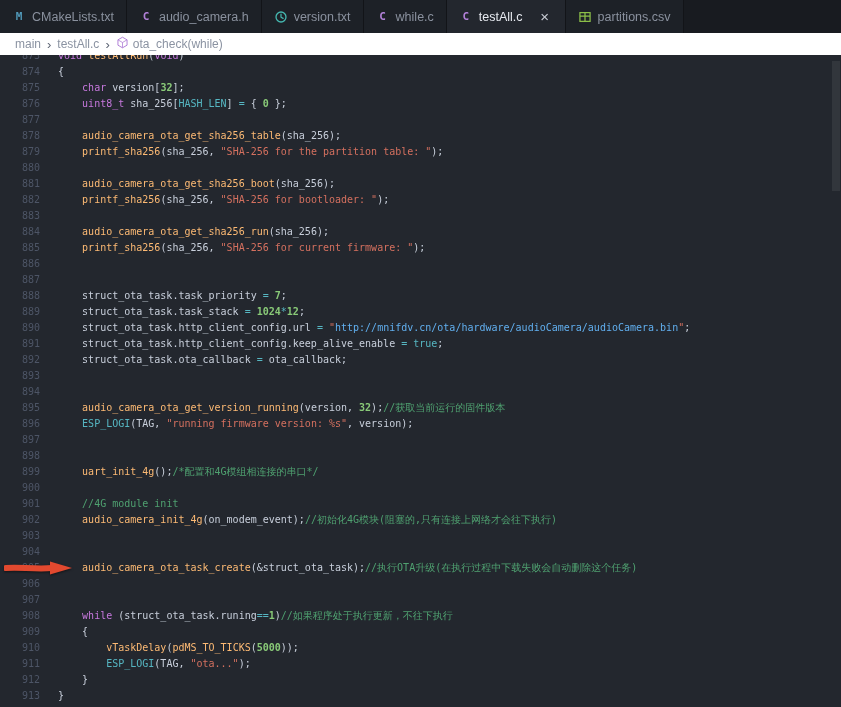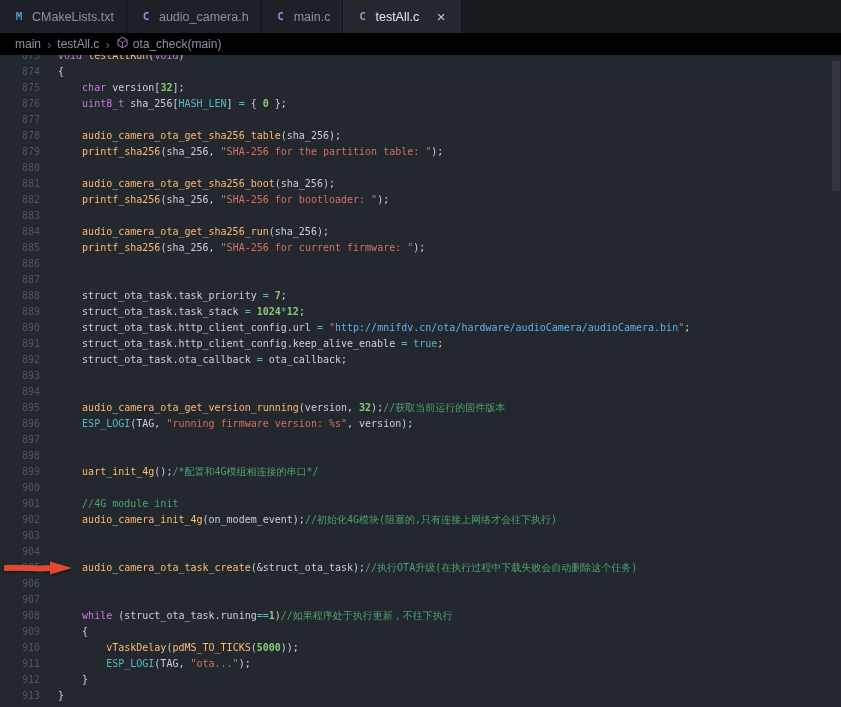--- a/index.html
+++ b/index.html
@@ -8,21 +8,21 @@
   .tabbar{display:flex;height:33px;background:#181b20;align-items:stretch;}
   .tab{display:flex;align-items:center;gap:6px;padding:0 12px;background:#1d2127;color:#8a919e;
        font-size:12.5px;border-right:1px solid #121418;cursor:pointer;white-space:nowrap;}
   .tab.active{background:#23272e;color:#e6e9ef;}
   .tab .ficon{font-weight:bold;font-size:11px;width:14px;height:14px;line-height:14px;text-align:center;
               font-family:"DejaVu Sans Mono",monospace;}
   .tab .ficon svg{display:block;}
   .tab .close{margin-left:8px;font-size:15px;line-height:14px;color:#c8ccd4;width:16px;text-align:center;border-radius:3px;}
 
   
-  .breadcrumb{height:22px;background:#000000;display:flex;align-items:center;padding-left:15px;
+  .breadcrumb{height:22px;background:#ffffff;display:flex;align-items:center;padding-left:15px;
               color:#8b93a2;font-size:12px;gap:6px;}
   .crumb{display:flex;align-items:center;gap:4px;cursor:pointer;}
   .crumb-sep{color:#5d6574;font-size:13px;}
 
   
   .editor{position:relative;height:652px;background:#23272e;overflow:hidden;}
   .code{position:absolute;top:-7px;left:0;right:0;font-family:"DejaVu Sans Mono",monospace;
         font-size:10px;line-height:16px;white-space:pre;}
   .row{display:flex;height:16px;}
   .ln{flex:0 0 40px;width:40px;text-align:right;color:#4d5566;user-select:none;}
@@ -53,45 +53,63 @@
 <div class="tabbar" id="tabbar">
     <div class="tab">
       <span class="ficon" style="color: rgb(81, 154, 186);">M</span>
       <span>CMakeLists.txt</span>
     </div>
     <div class="tab">
       <span class="ficon" style="color: rgb(177, 128, 215);">C</span>
       <span>audio_camera.h</span>
     </div>
     <div class="tab">
+      <span class="ficon">
+        <svg viewBox="0 0 16 16" width="14" height="14">
+          <circle cx="8" cy="8" r="5.7" fill="none" stroke="#45b8b0" stroke-width="1.5"></circle>
+          <path d="M8 4.8 V8.2 L10.4 9.6" stroke="#45b8b0" stroke-width="1.4" fill="none" stroke-linecap="round"></path>
+        </svg>
+      </span>
+      <span>version.txt</span>
+    </div>
+    <div class="tab">
       <span class="ficon" style="color: rgb(177, 128, 215);">C</span>
-      <span>main.c</span>
+      <span>while.c</span>
     </div>
     <div class="tab active">
       <span class="ficon" style="color: rgb(177, 128, 215);">C</span>
       <span>testAll.c</span>
       <span class="close">×</span>
+    </div>
+    <div class="tab">
+      <span class="ficon">
+        <svg viewBox="0 0 16 16" width="14" height="14">
+          <rect x="2.2" y="3" width="11.6" height="10" fill="none" stroke="#8dc149" stroke-width="1.4"></rect>
+          <path d="M2.2 7 H13.8 M8 3 V13" stroke="#8dc149" stroke-width="1.4"></path>
+        </svg>
+      </span>
+      <span>partitions.csv</span>
     </div>
   </div>
 
 <div class="breadcrumb" id="breadcrumb">
     <span class="crumb">
       <span>main</span>
     </span>
     <span class="crumb-sep">›</span>
     <span class="crumb">
       <span>testAll.c</span>
     </span>
     <span class="crumb-sep">›</span>
     <span class="crumb">
       <span class="ficon"><svg viewBox="0 0 16 16" width="13" height="13">
           <path d="M8 1.5 L13.6 4.7 V11.3 L8 14.5 L2.4 11.3 V4.7 Z" fill="none" stroke="#b180d7" stroke-width="1.2"></path>
           <path d="M2.4 4.7 L8 8 L13.6 4.7 M8 8 V14.5" stroke="#b180d7" stroke-width="1" fill="none"></path>
         </svg></span>
-      <span>ota_check(main)</span>
+      <span>ota_check(while)</span>
     </span>
   </div>
 
 <div class="editor">
   <div class="code" id="code"><div class="row"><span class="ln">873</span><span class="lc"><span class="tok-kw">void</span><span class="tok-t"> </span><span class="tok-fn">testAllRun</span><span class="tok-t">(</span><span class="tok-kw">void</span><span class="tok-t">)</span></span></div><div class="row"><span class="ln">874</span><span class="lc"><span class="tok-t">{</span></span></div><div class="row"><span class="ln">875</span><span class="lc"><span class="tok-t">    </span><span class="tok-kw">char</span><span class="tok-t"> version[</span><span class="tok-num">32</span><span class="tok-t">];</span></span></div><div class="row"><span class="ln">876</span><span class="lc"><span class="tok-t">    </span><span class="tok-kw">uint8_t</span><span class="tok-t"> sha_256[</span><span class="tok-mac">HASH_LEN</span><span class="tok-t">] </span><span class="tok-op">=</span><span class="tok-t"> { </span><span class="tok-num">0</span><span class="tok-t"> };</span></span></div><div class="row"><span class="ln">877</span><span class="lc"></span></div><div class="row"><span class="ln">878</span><span class="lc"><span class="tok-t">    </span><span class="tok-fn">audio_camera_ota_get_sha256_table</span><span class="tok-t">(sha_256);</span></span></div><div class="row"><span class="ln">879</span><span class="lc"><span class="tok-t">    </span><span class="tok-fn">printf_sha256</span><span class="tok-t">(sha_256, </span><span class="tok-str">"SHA-256 for the partition table: "</span><span class="tok-t">);</span></span></div><div class="row"><span class="ln">880</span><span class="lc"></span></div><div class="row"><span class="ln">881</span><span class="lc"><span class="tok-t">    </span><span class="tok-fn">audio_camera_ota_get_sha256_boot</span><span class="tok-t">(sha_256);</span></span></div><div class="row"><span class="ln">882</span><span class="lc"><span class="tok-t">    </span><span class="tok-fn">printf_sha256</span><span class="tok-t">(sha_256, </span><span class="tok-str">"SHA-256 for bootloader: "</span><span class="tok-t">);</span></span></div><div class="row"><span class="ln">883</span><span class="lc"></span></div><div class="row"><span class="ln">884</span><span class="lc"><span class="tok-t">    </span><span class="tok-fn">audio_camera_ota_get_sha256_run</span><span class="tok-t">(sha_256);</span></span></div><div class="row"><span class="ln">885</span><span class="lc"><span class="tok-t">    </span><span class="tok-fn">printf_sha256</span><span class="tok-t">(sha_256, </span><span class="tok-str">"SHA-256 for current firmware: "</span><span class="tok-t">);</span></span></div><div class="row"><span class="ln">886</span><span class="lc"></span></div><div class="row"><span class="ln">887</span><span class="lc"></span></div><div class="row"><span class="ln">888</span><span class="lc"><span class="tok-t">    struct_ota_task.task_priority </span><span class="tok-op">=</span><span class="tok-t"> </span><span class="tok-num">7</span><span class="tok-t">;</span></span></div><div class="row"><span class="ln">889</span><span class="lc"><span class="tok-t">    struct_ota_task.task_stack </span><span class="tok-op">=</span><span class="tok-t"> </span><span class="tok-num">1024</span><span class="tok-op">*</span><span class="tok-num">12</span><span class="tok-t">;</span></span></div><div class="row"><span class="ln">890</span><span class="lc"><span class="tok-t">    struct_ota_task.http_client_config.url </span><span class="tok-op">=</span><span class="tok-t"> </span><span class="tok-str">"</span><span class="tok-url">http://mnifdv.cn/ota/hardware/audioCamera/audioCamera.bin</span><span class="tok-str">"</span><span class="tok-t">;</span></span></div><div class="row"><span class="ln">891</span><span class="lc"><span class="tok-t">    struct_ota_task.http_client_config.keep_alive_enable </span><span class="tok-op">=</span><span class="tok-t"> </span><span class="tok-bool">true</span><span class="tok-t">;</span></span></div><div class="row"><span class="ln">892</span><span class="lc"><span class="tok-t">    struct_ota_task.ota_callback </span><span class="tok-op">=</span><span class="tok-t"> ota_callback;</span></span></div><div class="row"><span class="ln">893</span><span class="lc"></span></div><div class="row"><span class="ln">894</span><span class="lc"></span></div><div class="row"><span class="ln">895</span><span class="lc"><span class="tok-t">    </span><span class="tok-fn">audio_camera_ota_get_version_running</span><span class="tok-t">(version, </span><span class="tok-num">32</span><span class="tok-t">);</span><span class="tok-cmt">//获取当前运行的固件版本</span></span></div><div class="row"><span class="ln">896</span><span class="lc"><span class="tok-t">    </span><span class="tok-mac">ESP_LOGI</span><span class="tok-t">(TAG, </span><span class="tok-str">"running firmware version: %s"</span><span class="tok-t">, version);</span></span></div><div class="row"><span class="ln">897</span><span class="lc"></span></div><div class="row"><span class="ln">898</span><span class="lc"></span></div><div class="row"><span class="ln">899</span><span class="lc"><span class="tok-t">    </span><span class="tok-fn">uart_init_4g</span><span class="tok-t">();</span><span class="tok-cmt">/*配置和4G模组相连接的串口*/</span></span></div><div class="row"><span class="ln">900</span><span class="lc"></span></div><div class="row"><span class="ln">901</span><span class="lc"><span class="tok-t">    </span><span class="tok-cmt">//4G module init</span></span></div><div class="row"><span class="ln">902</span><span class="lc"><span class="tok-t">    </span><span class="tok-fn">audio_camera_init_4g</span><span class="tok-t">(on_modem_event);</span><span class="tok-cmt">//初始化4G模块(阻塞的,只有连接上网络才会往下执行)</span></span></div><div class="row"><span class="ln">903</span><span class="lc"></span></div><div class="row"><span class="ln">904</span><span class="lc"></span></div><div class="row"><span class="ln">905</span><span class="lc"><span class="tok-t">    </span><span class="tok-fn">audio_camera_ota_task_create</span><span class="tok-t">(&amp;struct_ota_task);</span><span class="tok-cmt">//执行OTA升级(在执行过程中下载失败会自动删除这个任务)</span></span></div><div class="row"><span class="ln">906</span><span class="lc"></span></div><div class="row"><span class="ln">907</span><span class="lc"></span></div><div class="row"><span class="ln">908</span><span class="lc"><span class="tok-t">    </span><span class="tok-kw">while</span><span class="tok-t"> (struct_ota_task.runing</span><span class="tok-op">==</span><span class="tok-num">1</span><span class="tok-t">)</span><span class="tok-cmt">//如果程序处于执行更新，不往下执行</span></span></div><div class="row"><span class="ln">909</span><span class="lc"><span class="tok-t">    {</span></span></div><div class="row"><span class="ln">910</span><span class="lc"><span class="tok-t">        </span><span class="tok-fn">vTaskDelay</span><span class="tok-t">(</span><span class="tok-fn">pdMS_TO_TICKS</span><span class="tok-t">(</span><span class="tok-num">5000</span><span class="tok-t">));</span></span></div><div class="row"><span class="ln">911</span><span class="lc"><span class="tok-t">        </span><span class="tok-mac">ESP_LOGI</span><span class="tok-t">(TAG, </span><span class="tok-str">"ota..."</span><span class="tok-t">);</span></span></div><div class="row"><span class="ln">912</span><span class="lc"><span class="tok-t">    }</span></span></div><div class="row"><span class="ln">913</span><span class="lc"><span class="tok-t">}</span></span></div></div>
   <div class="arrow" id="arrow" style="top: 505px;">
     <svg width="72" height="16" viewBox="0 0 72 16">
       <path d="M2 8 C 14 6.5, 30 9.5, 48 8" stroke="#e2492f" stroke-width="6" fill="none" stroke-linecap="round"></path>
       <path d="M46 1.5 L68 8 L46 14.5 Z" fill="#e2492f"></path>
     </svg>

